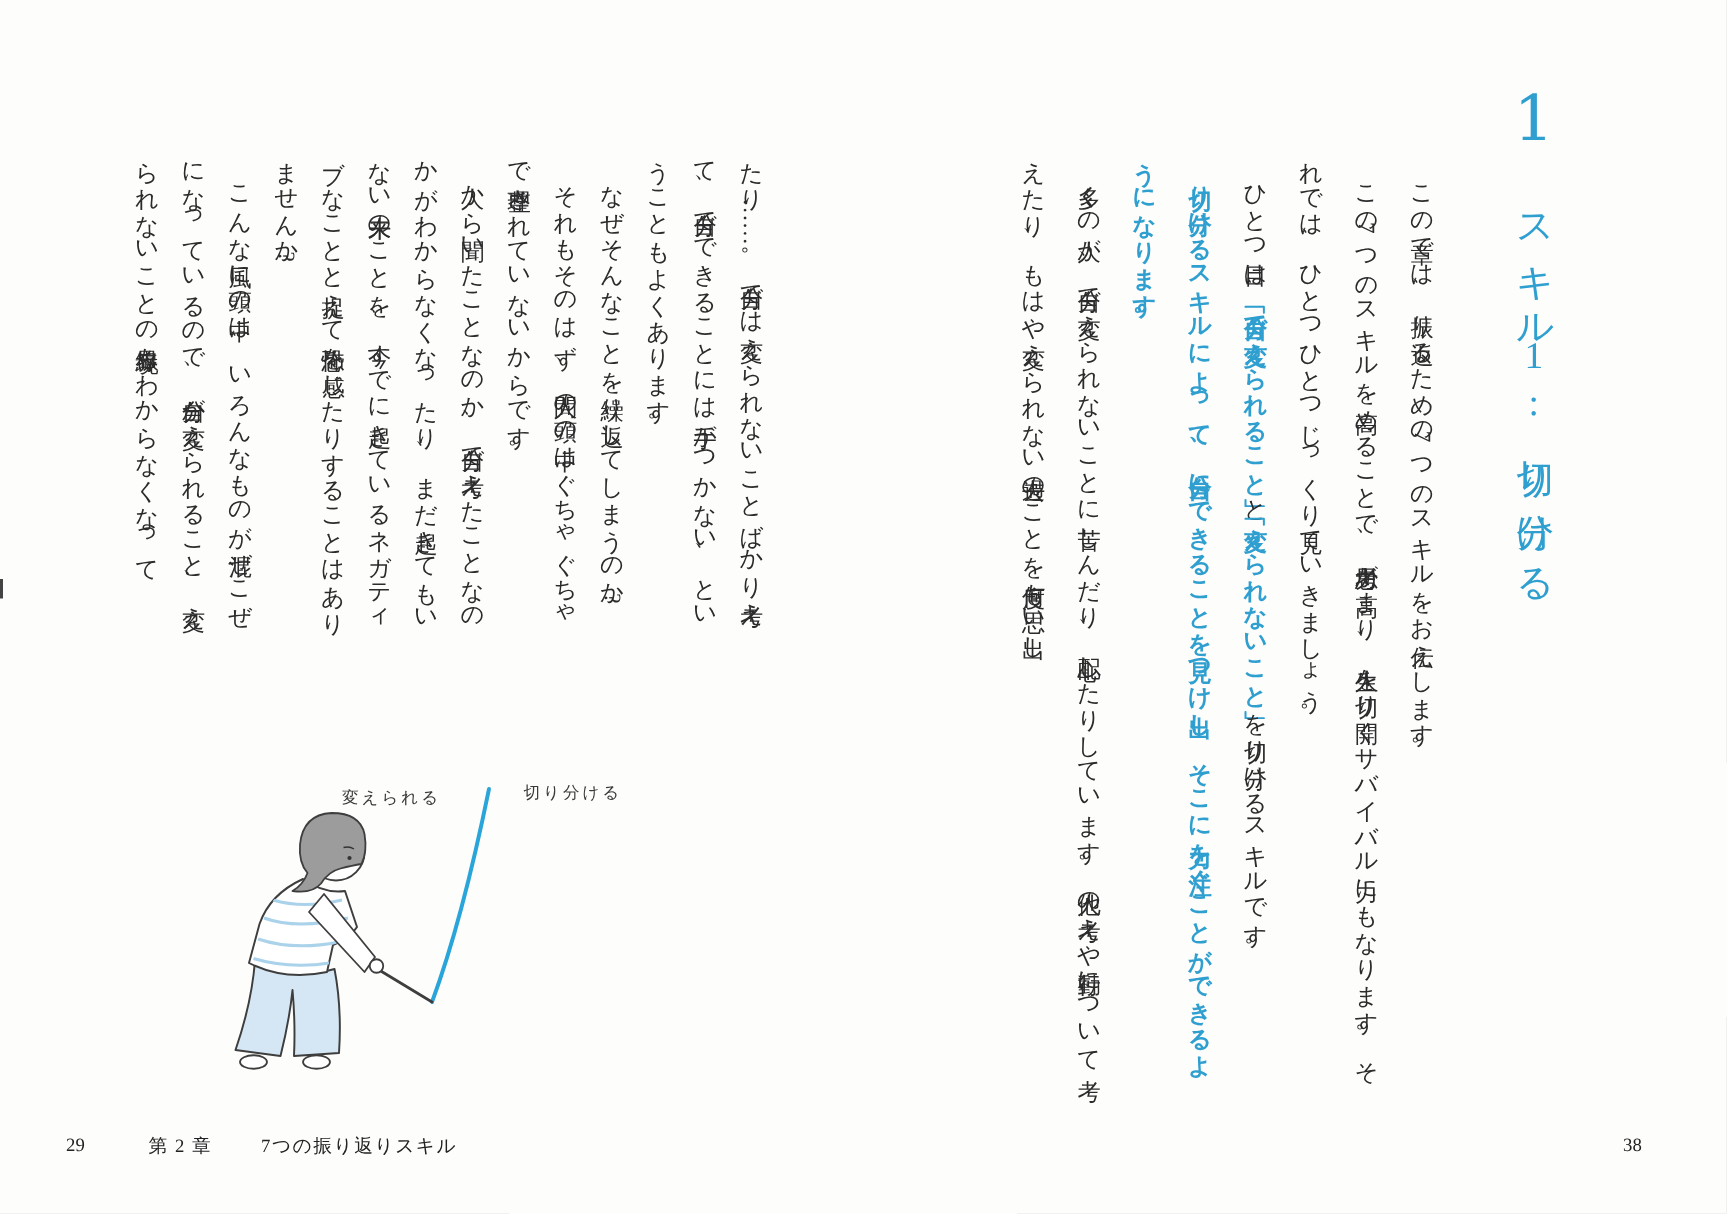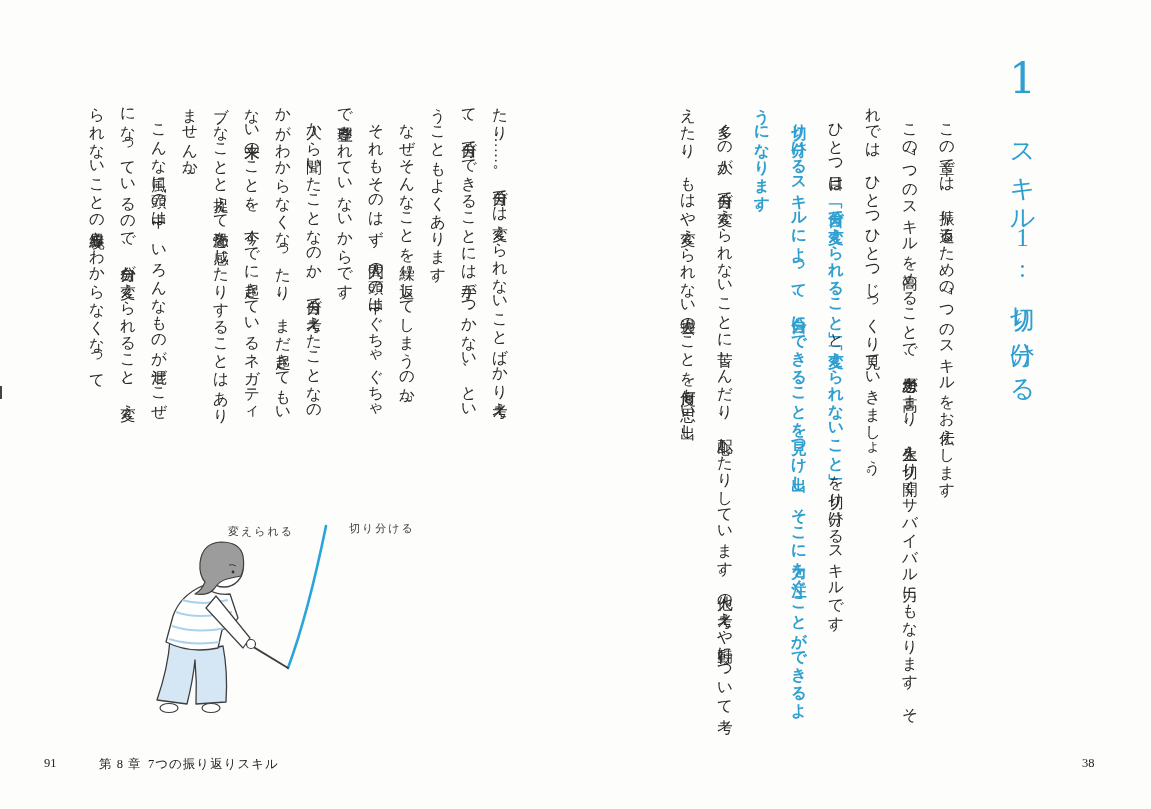--- a/index.html
+++ b/index.html
@@ -62,21 +62,21 @@
   .label-changeable{left:228px;top:524px;}
   .label-unchangeable{left:349px;top:521px;}
   .fig-svg{position:absolute;left:130px;top:496px;}
   
   .footer-item{
     position:absolute;top:756px;font-size:12.5px;color:#222;
     font-family:"Liberation Serif","DejaVu Serif",serif;
   }
   .pg-left{left:44px;}
   .chap-label{left:99px;letter-spacing:1px;}
-  .chap-name{left:148px;letter-spacing:1px;}
+  .chap-name{left:174px;letter-spacing:1px;}
   .pg-right{left:1082px;}
   
   .trim-mark{position:absolute;left:0;top:386px;width:2px;height:13px;background:#444;}
 </style>
 </head>
 <body>
 
 <div class="spread">
 
   <div class="trim-mark"></div>
@@ -135,17 +135,17 @@
       <path d="M 86,100 L 120,142 L 113,152 L 76,112 Z" fill="#ffffff" stroke="#3e3e3e" stroke-width="1.2" stroke-linejoin="round"></path>
       <circle cx="121" cy="148" r="4.5" fill="#ffffff" stroke="#3e3e3e" stroke-width="1.2"></circle>
 
       <circle cx="94" cy="72" r="19" fill="#ffffff" stroke="#3e3e3e" stroke-width="1.3"></circle>
       <path d="M 111,80 Q 115,72 113,60 Q 110,46 91,46 Q 72,47 70,67 Q 69,79 75,86 Q 72,94 65,98 Q 78,100 84,93 Q 89,85 97,83 Q 105,81 111,80 Z" fill="#9c9c9c" stroke="#3e3e3e" stroke-width="1.2" stroke-linejoin="round"></path>
       <circle cx="103" cy="76" r="1.4" fill="#333"></circle>
       <path d="M 99 69 Q 103 68 106 70" fill="none" stroke="#333" stroke-width="0.9"></path>
     </g>
   </svg>
 
-  <span class="footer-item pg-left">91</span>
-  <span class="footer-item chap-label">第 8 章</span>
+  <span class="footer-item pg-left">29</span>
+  <span class="footer-item chap-label">第 2 章</span>
   <span class="footer-item chap-name">7つの振り返りスキル</span>
 
 </div>
 
 </body></html>

